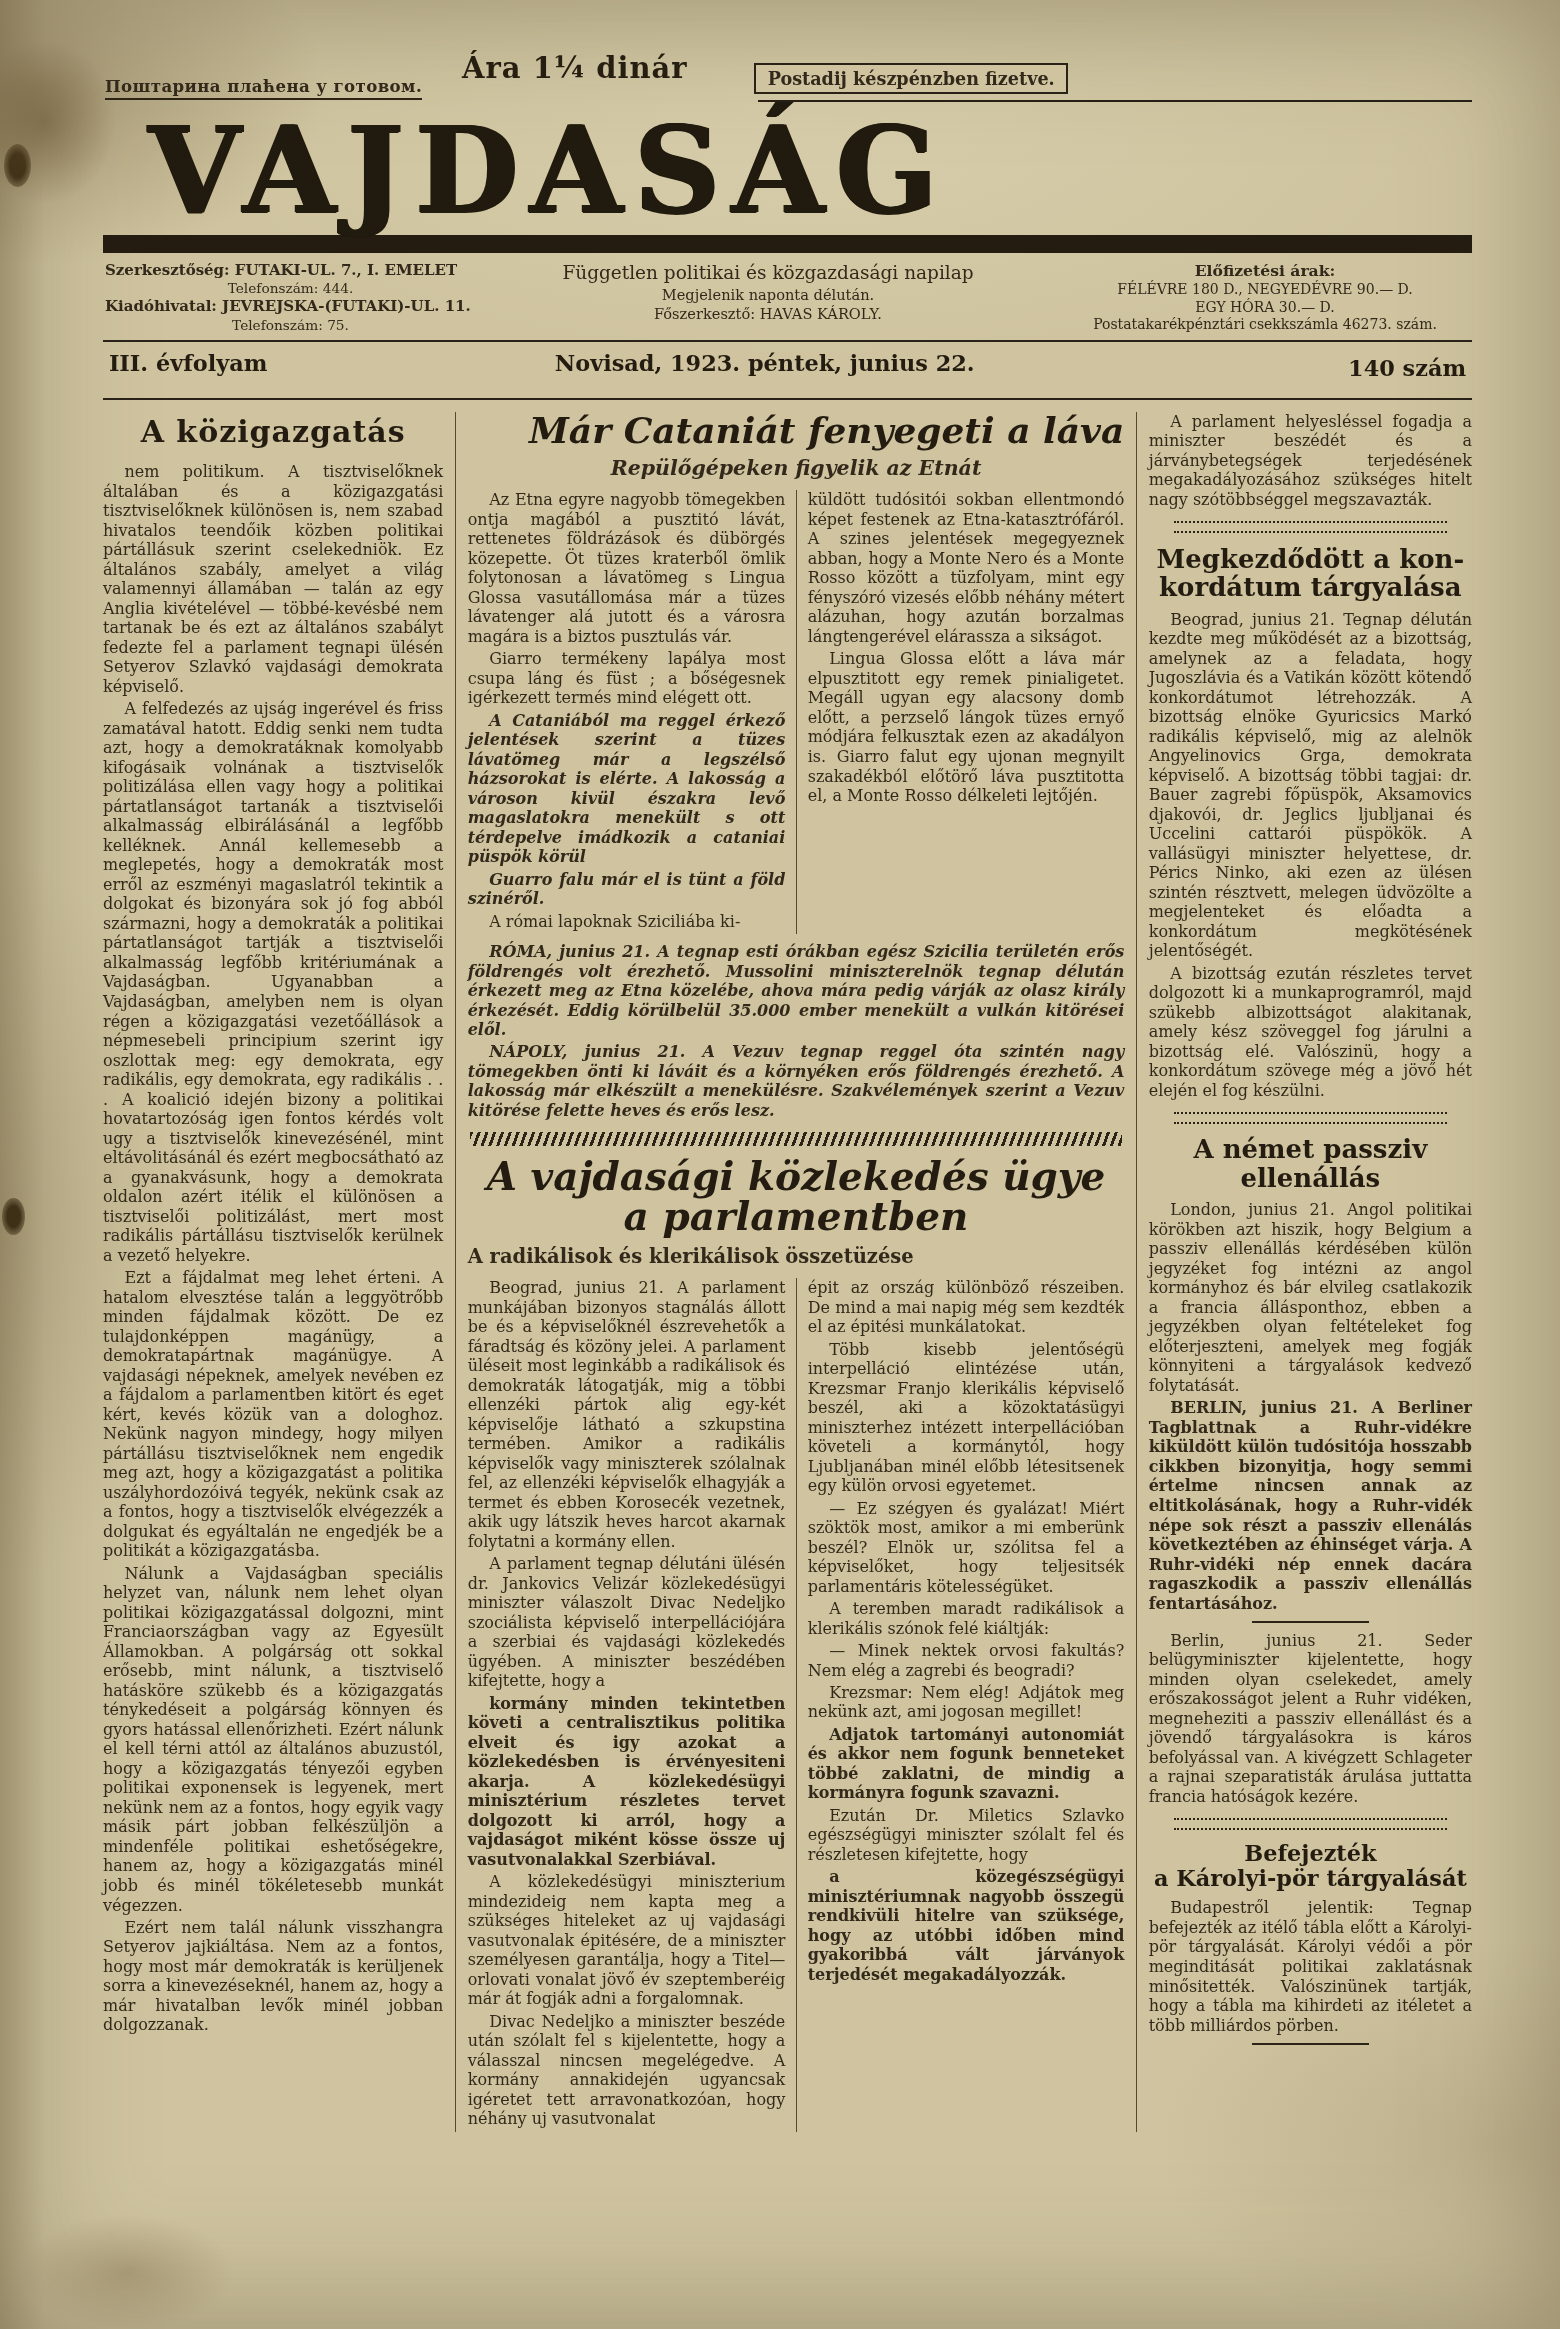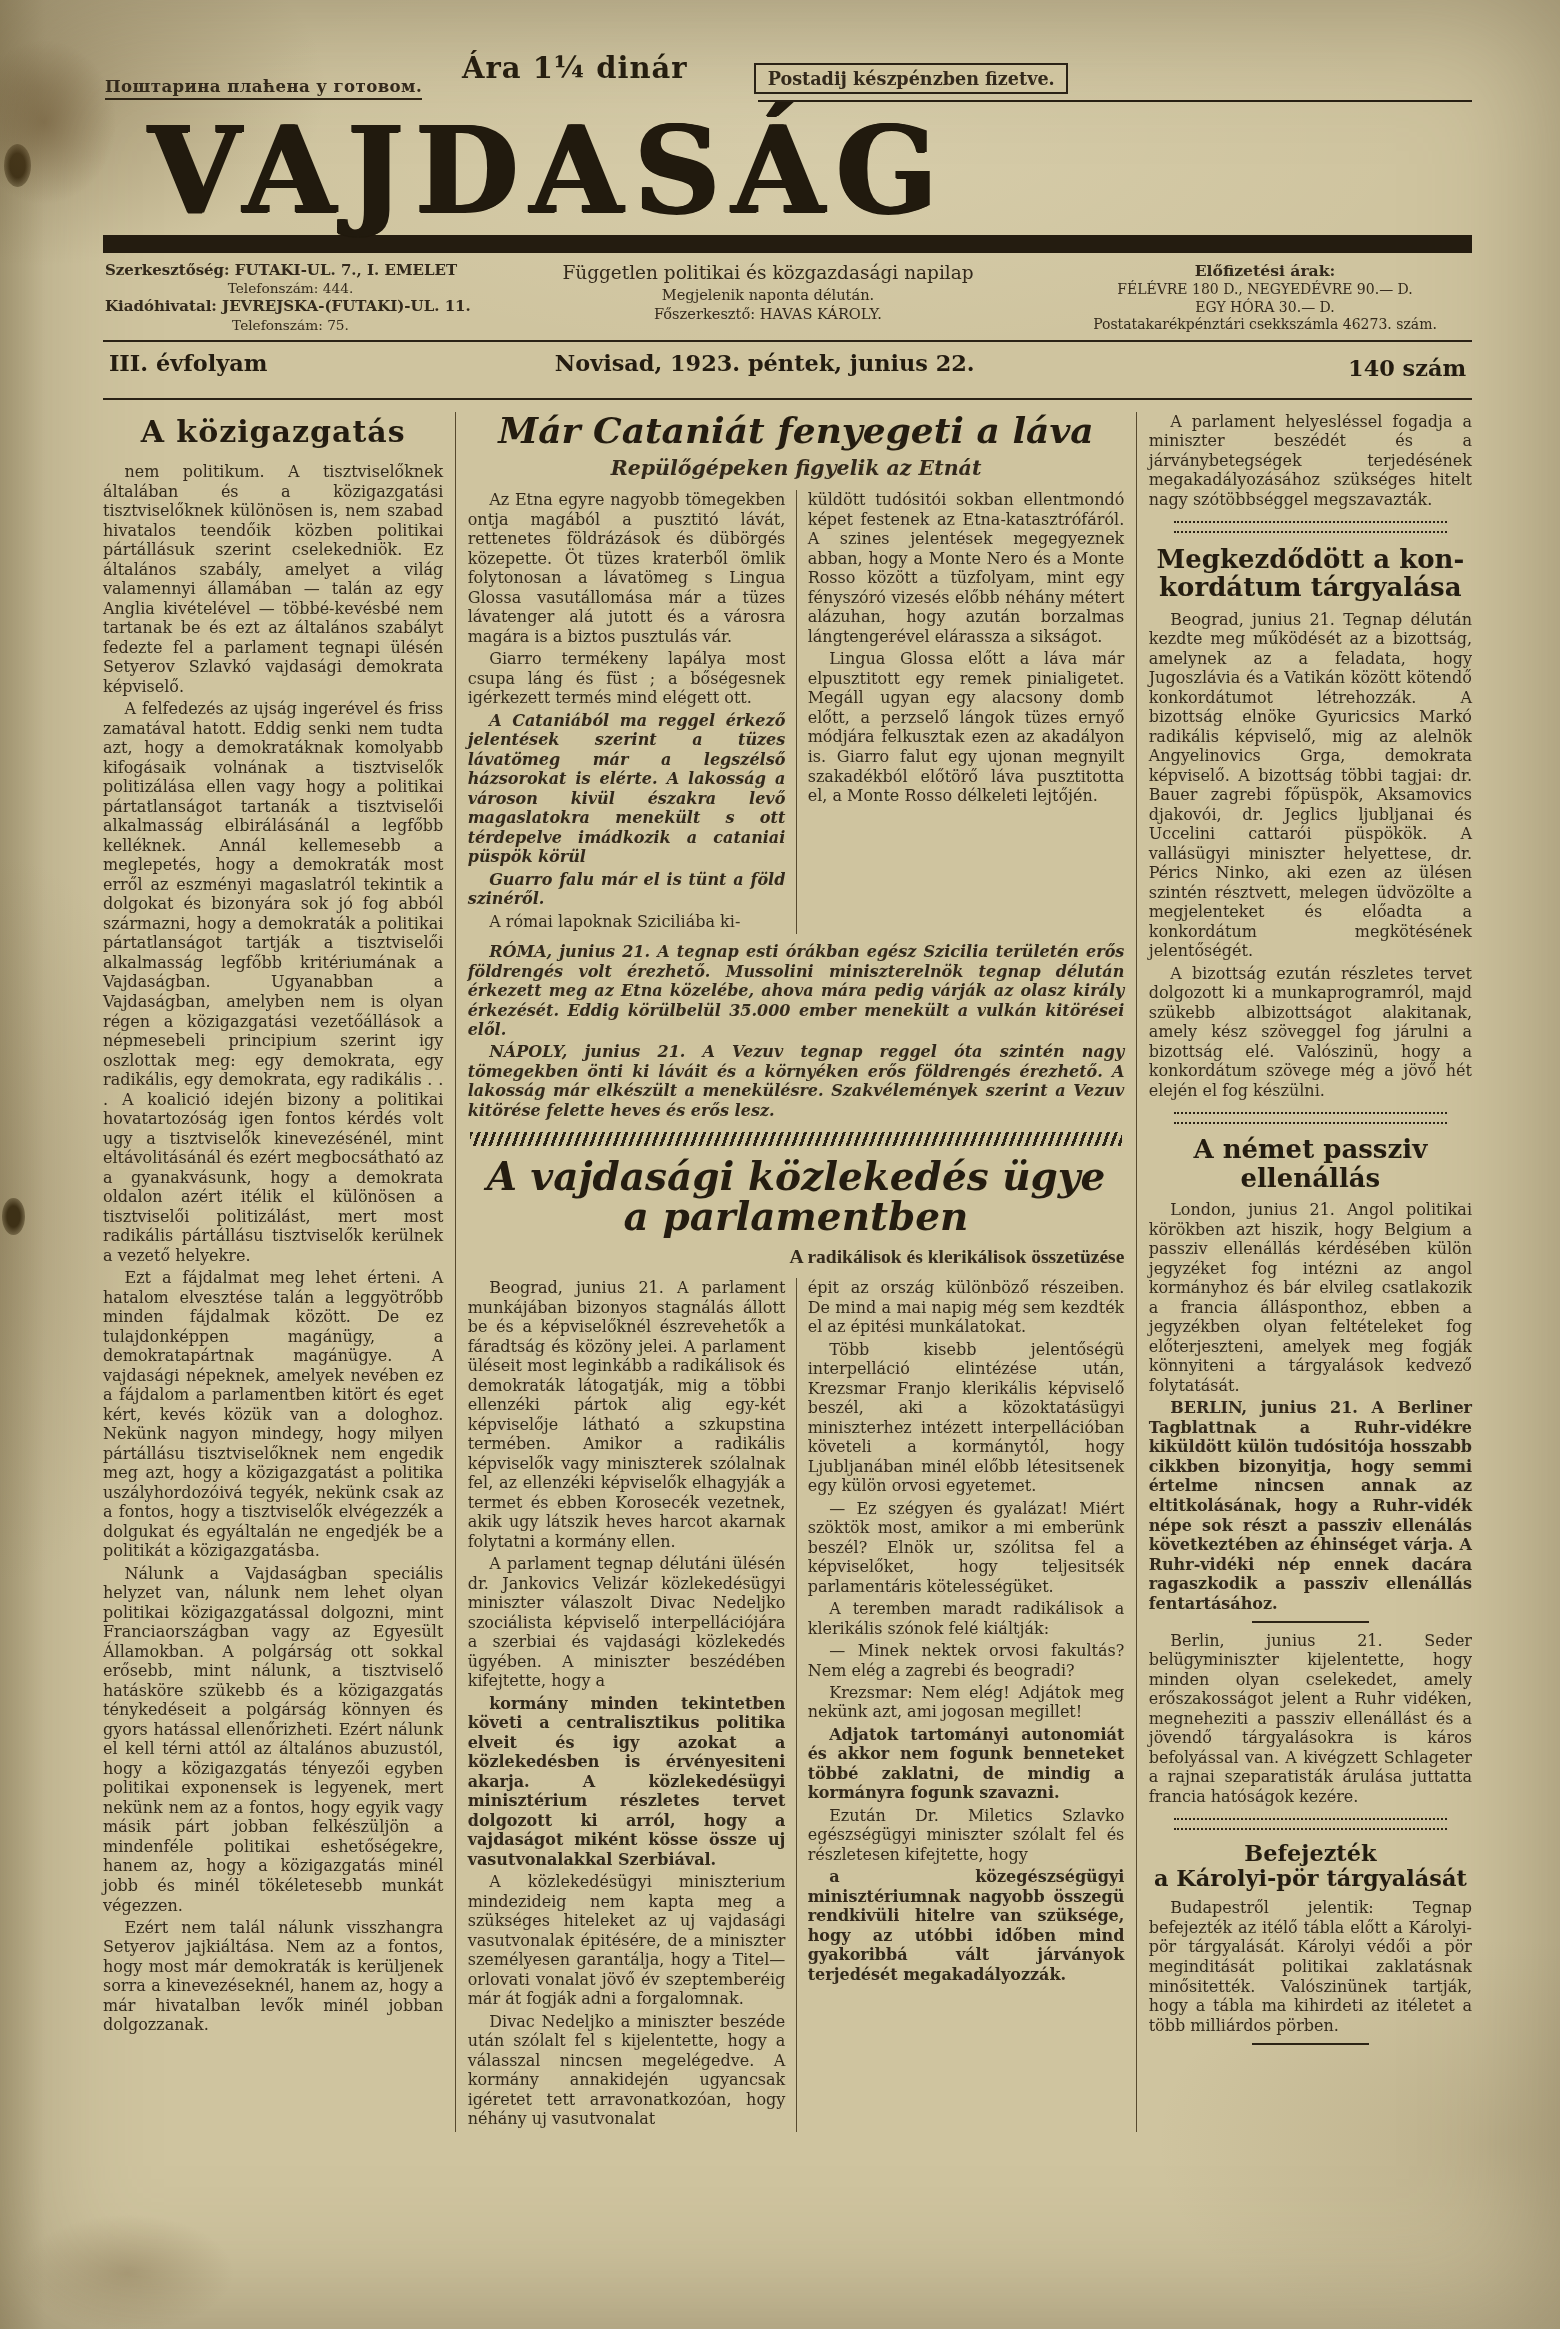--- a/index.html
+++ b/index.html
@@ -71,33 +71,33 @@
   .col-mid{ width:681px; padding:0 11.7px; border-right:1px solid #57492e; }
   .col-d{ width:335px; padding-left:11.7px; }
 
   .para{ text-indent:21.5px; margin-bottom:2.9px; }
   .cont{ text-indent:0; }
   .b{ font-weight:bold; }
   .bi{ font-weight:bold; font-style:italic; }
 
   .lead-title{ font-size:30px; font-weight:bold; text-align:center; letter-spacing:1px; margin:2px 0 11.7px; color:#241c10; }
 
-  .art-title{ font-size:36px; font-weight:bold; font-style:italic; text-align:center; line-height:1.05; margin:0 0 5.9px; color:#241c10; }
+  .art-title{ font-size:36px; font-weight:bold; font-style:italic; text-align:right; line-height:1.05; margin:0 0 5.9px; color:#241c10; }
   .art-sub{ font-size:20.5px; font-weight:bold; font-style:italic; text-align:center; margin-bottom:9.8px; }
   .twocol{ display:flex; }
   .half{ width:50%; }
   .half-l{ padding-right:10.7px; }
   .half-r{ padding-left:10.7px; border-left:1px solid #57492e; }
   .dispatches{ margin-top:7.8px; }
   .dispatches .para{ font-weight:bold; font-style:italic; }
 
   .zigzag{ height:13.7px; margin:11.7px 2px 9.8px; background:repeating-linear-gradient(110deg, #2b2315 0 2.9px, rgba(0,0,0,0) 2.9px 7.3px); }
 
   .art-title2{ font-size:39px; font-weight:bold; font-style:italic; text-align:center; line-height:1.04; margin:2px 0 7.8px; color:#241c10; }
-  .art-sub2{ font-size:19.5px; font-weight:bold; text-align:right; margin:5.9px 0 9.8px;font-family:Liberation Serif, serif; }
+  .art-sub2{ font-size:19.5px; font-weight:bold; text-align:left; margin:5.9px 0 9.8px; }
 
   .sec-title{ font-size:26px; font-weight:bold; text-align:center; line-height:1.1; margin:7.8px 0 7.8px; color:#241c10; }
   .sec-title.small{ font-size:22.4px; }
   .dots{ height:11.7px; border-top:2.9px dotted #2b2315; border-bottom:2.9px dotted #2b2315; margin:11.7px 25px; }
   .mini-rule{ width:117px; border-top:2px solid #2b2315; margin:7.8px auto; }
 </style>
 </head>
 <body>
 
 <div class="paper">

